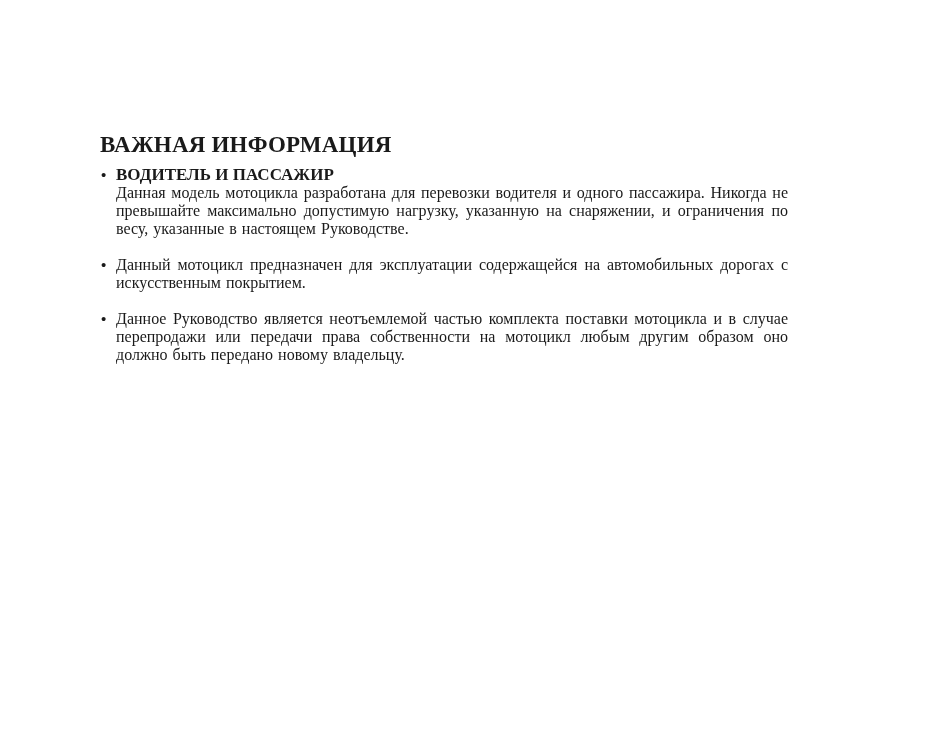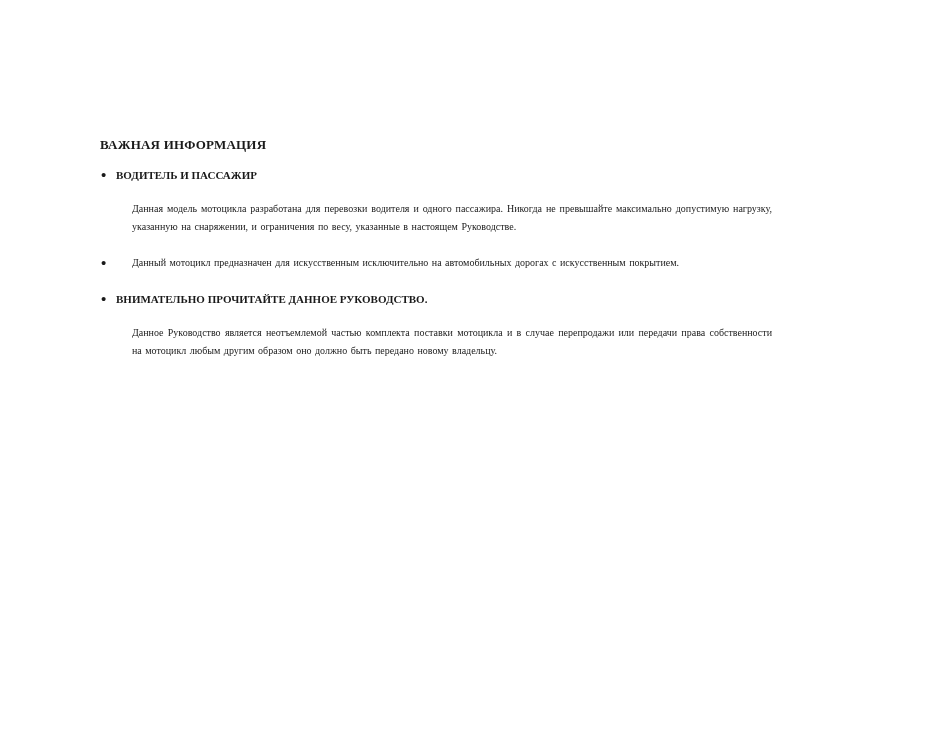--- a/index.html
+++ b/index.html
@@ -15,50 +15,50 @@
       font-family: "Liberation Serif", "DejaVu Serif", serif;
       color: #1a1a1a;
     }
     .page {
       position: absolute;
       left: 100px;
       top: 132px;
       width: 688px;
     }
     .title {
-      font-size: 13px;
+      font-size: 23px;
       font-weight: bold;
       letter-spacing: 0.2px;
       margin: 0 0 8px 0;
       line-height: 26px;
       color: #1a1a1a;
     }
     .section {
       position: relative;
       padding-left: 16px;
       margin-bottom: 18px;
     }
     .bullet {
       position: absolute;
       left: 1px;
       top: 0;
       font-size: 15px;
       line-height: 18px;
       font-weight: bold;
     }
     .heading {
-      font-size: 11px;
+      font-size: 17px;
       font-weight: bold;
       line-height: 18px;
       margin: 0;
     }
     .para {
-      font-size: 10px;
+      font-size: 16px;
       line-height: 18px;
-      margin: 16px;
+      margin: 0;
       text-align: justify;
       text-align-last: left;
       word-spacing: 1px;
     }
     .para + .para {
       margin-top: 18px;
     }
   </style>
 </head>
 <body>
@@ -67,21 +67,20 @@
   <h1 class="title">ВАЖНАЯ ИНФОРМАЦИЯ</h1>
 
   <div class="section">
     <span class="bullet">•</span>
     <p class="heading">ВОДИТЕЛЬ И ПАССАЖИР</p>
     <p class="para">Данная модель мотоцикла разработана для перевозки водителя и одного пассажира. Никогда не превышайте максимально допустимую нагрузку, указанную на снаряжении, и ограничения по весу, указанные в настоящем Руководстве.</p>
   </div>
 
   <div class="section">
     <span class="bullet">•</span>
-    <p class="para">Данный мотоцикл предназначен для искусственным исключительно на автомобильных дорогах с искусственным покрытием.</p>
+    <p class="para">Данный мотоцикл предназначен для эксплуатации содержащейся на автомобильных дорогах с искусственным покрытием.</p>
   </div>
 
   <div class="section">
     <span class="bullet">•</span>
-    <p class="heading">ВНИМАТЕЛЬНО ПРОЧИТАЙТЕ ДАННОЕ РУКОВОДСТВО.</p>
     <p class="para">Данное Руководство является неотъемлемой частью комплекта поставки мотоцикла и в случае перепродажи или передачи права собственности на мотоцикл любым другим образом оно должно быть передано новому владельцу.</p>
   </div>
 </div>
 
 </body></html>

